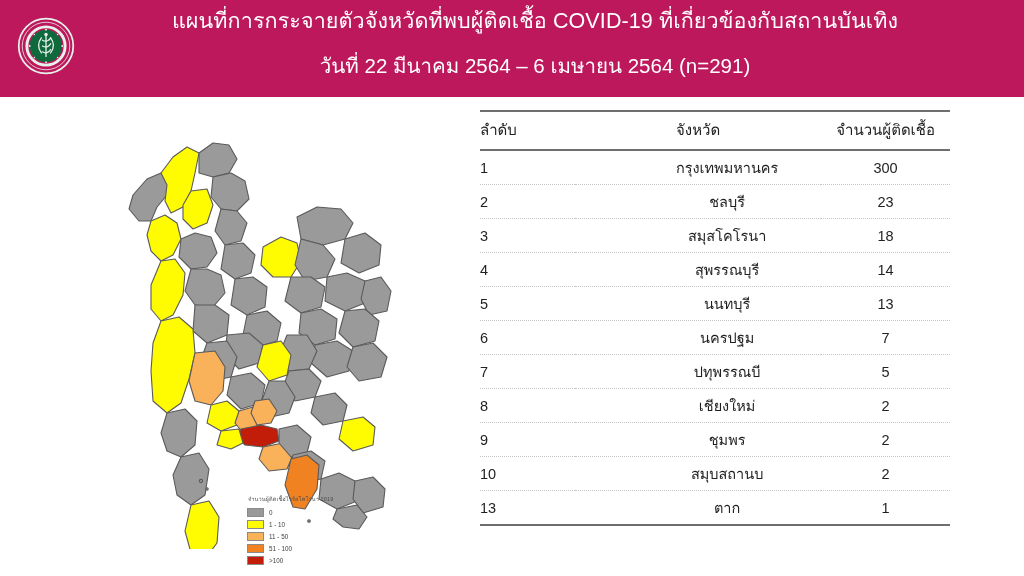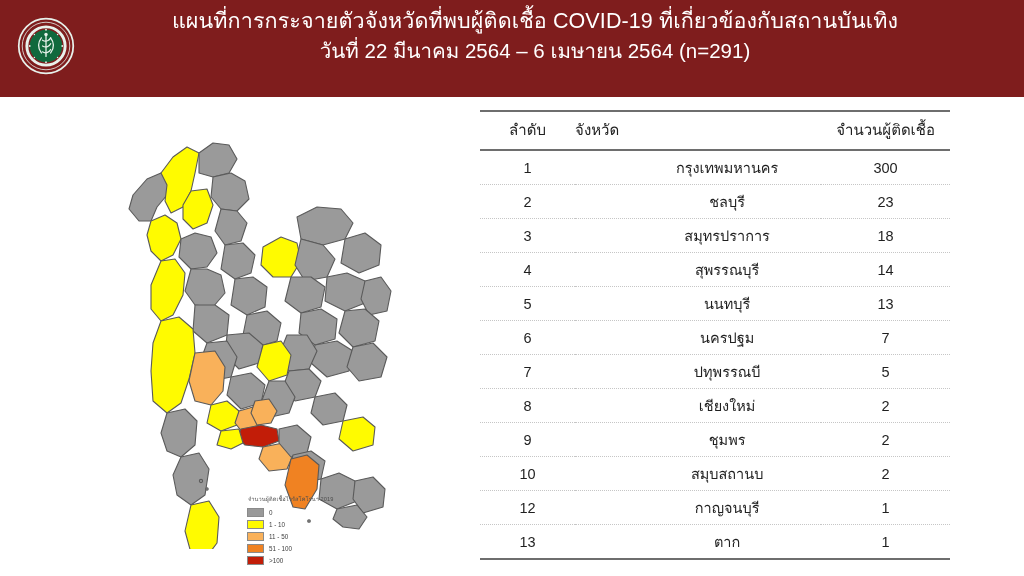--- a/index.html
+++ b/index.html
@@ -15,21 +15,21 @@
     overflow: hidden;
     position: relative;
   }
 
   
   #header-band {
     position: absolute;
     left: 0; top: 0;
     width: 1024px;
     height: 97px;
-    background: #7f1d1d;
+    background: #be185d;
     box-sizing: border-box;
   }
   #header-emblem {
     position: absolute;
     left: 17px;
     top: 17px;
     width: 58px;
     height: 58px;
   }
   #header-text {
@@ -42,20 +42,21 @@
   }
   #header-title {
     font-size: 21.5px;
     line-height: 30px;
     letter-spacing: 0.1px;
     white-space: nowrap;
   }
   #header-subtitle {
     font-size: 20.5px;
     line-height: 30px;
+    margin-top: 15px;
     white-space: nowrap;
   }
 
   
   #map-panel {
     position: absolute;
     left: 0;
     top: 97px;
     width: 470px;
     height: 479px;
@@ -123,24 +124,24 @@
     font-size: 15px;
   }
   table#data-table tbody td {
     padding: 5px 0 5px 0;
     border-bottom: 1px dotted #c6c6c6;
     height: 16px;
   }
   table#data-table tbody tr:last-child td {
     border-bottom: 2px solid #6e6e6e;
   }
-  .col-rank   { width: 110px; text-align: center; }
+  .col-rank   { width: 110px; text-align: left; }
   .col-prov   { width: 210px; text-align: center; padding-left: 58px !important; }
   .col-count  { width: 150px; text-align: center; margin-top: 28px; }
-  th.col-prov { text-align: left; padding-left: 0 !important; }
+  th.col-prov { text-align: center; padding-left: 0 !important; }
 </style>
 </head>
 <body>
 
 <div id="header-band">
 
   <svg id="header-emblem" viewBox="0 0 100 100">
     <circle cx="50" cy="50" r="47" fill="none" stroke="#e8f2ec" stroke-width="3"></circle>
     <circle cx="50" cy="50" r="41" fill="none" stroke="#e8f2ec" stroke-width="1.4"></circle>
     <circle cx="50" cy="50" r="33" fill="none" stroke="#e8f2ec" stroke-width="5"></circle>
@@ -288,21 +289,21 @@
         <td class="col-prov">กรุงเทพมหานคร</td>
         <td class="col-count">300</td>
       </tr>
       <tr>
         <td class="col-rank">2</td>
         <td class="col-prov">ชลบุรี</td>
         <td class="col-count">23</td>
       </tr>
       <tr>
         <td class="col-rank">3</td>
-        <td class="col-prov">สมุทรปราการ</td>
+        <td class="col-prov">สมุสโคโรนา</td>
         <td class="col-count">18</td>
       </tr>
       <tr>
         <td class="col-rank">4</td>
         <td class="col-prov">สุพรรณบุรี</td>
         <td class="col-count">14</td>
       </tr>
       <tr>
         <td class="col-rank">5</td>
         <td class="col-prov">นนทบุรี</td>
@@ -327,25 +328,20 @@
         <td class="col-rank">9</td>
         <td class="col-prov">ชุมพร</td>
         <td class="col-count">2</td>
       </tr>
       <tr>
         <td class="col-rank">10</td>
         <td class="col-prov">สมุบสถานบ</td>
         <td class="col-count">2</td>
       </tr>
       <tr>
-        <td class="col-rank">12</td>
-        <td class="col-prov">กาญจนบุรี</td>
-        <td class="col-count">1</td>
-      </tr>
-      <tr>
         <td class="col-rank">13</td>
         <td class="col-prov">ตาก</td>
         <td class="col-count">1</td>
       </tr>
 
     </tbody>
   </table>
 </div>
 
 </body></html>

